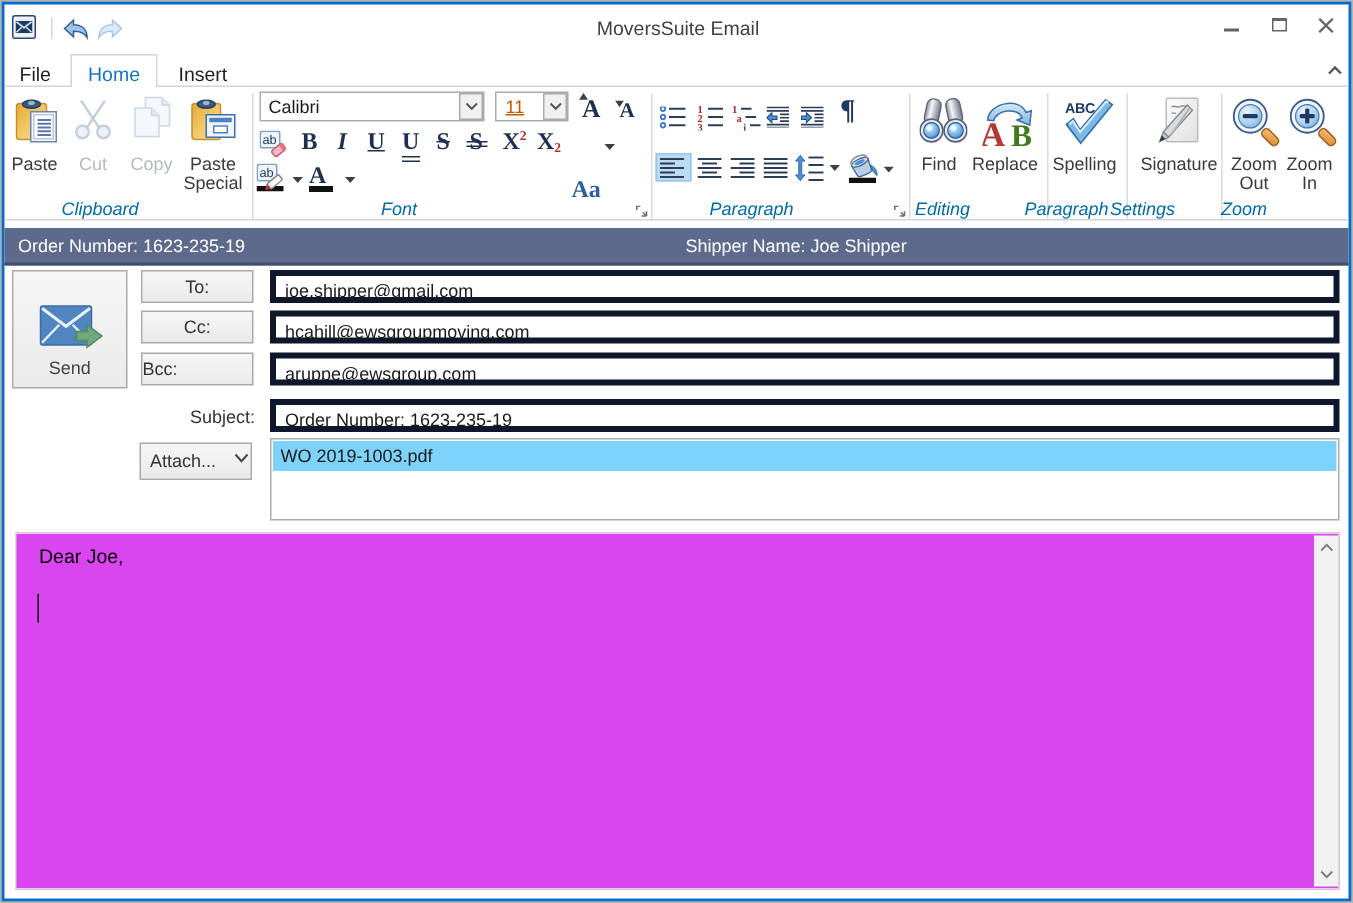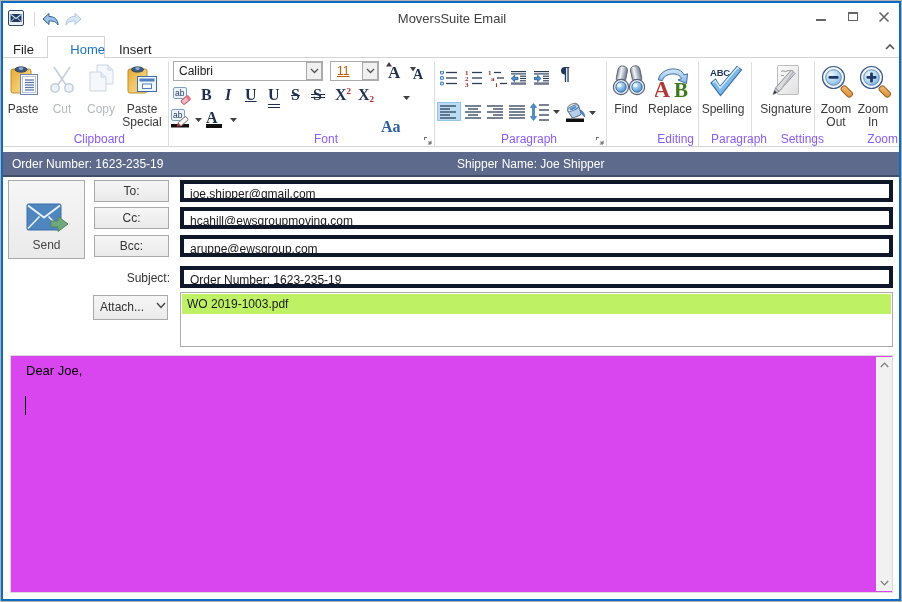--- a/index.html
+++ b/index.html
@@ -1,21 +1,21 @@
 <!DOCTYPE html>
 <html><head>
 <meta charset="utf-8">
 <style>
 * { margin:0; padding:0; box-sizing:border-box; }
 html,body { width:902px; height:602px; overflow:hidden; }
 body { font-family:"Liberation Sans", sans-serif; background:#b8b1a7; }
 .abs { position:absolute; }
 #win { position:absolute; left:1px; top:1px; width:900px; height:600px; border:2px solid #0a6cc6; background:#fff; }
 .lbl { font-size:12px; color:#3a3a3a; text-align:center; line-height:12.5px; }
-.glbl { font-size:12px; color:#8b5cf6; text-align:right; }
+.glbl { font-size:12px; color:#0369a1; text-align:left;font-style:italic; }
 .sep { position:absolute; width:1px; background:#dcdcdc; top:59px; height:84px; }
 .btnface { background:linear-gradient(#f6f6f6,#eaeaea); border:1px solid #a9a9a9; }
 .field { position:absolute; background:#fff; border:4px solid #0f172a; font-size:12px; color:#1a1a1a; line-height:20px; padding-left:6px; }
 .serifg { font-family:"Liberation Serif", serif; font-weight:bold; font-size:16px; color:#1e2f50; line-height:16px; }
 </style>
 </head>
 <body>
 <div id="win">
 
 <div class="abs" style="left:5px;top:7px;width:16px;height:16px;border:1px solid #29486d;background:#edf1f6;border-radius:2px;">
@@ -38,21 +38,21 @@
 
 <div class="abs" style="left:813px;top:16px;width:10px;height:2px;background:#656565;"></div>
 <div class="abs" style="left:845px;top:9px;width:10px;height:9px;border:1px solid #656565;border-top:2px solid #656565;"></div>
 <svg class="abs" style="left:875px;top:8px;" width="12" height="12" viewBox="0 0 12 12">
   <path d="M1.5 1.5 L10.5 10.5 M10.5 1.5 L1.5 10.5" stroke="#656565" stroke-width="1.6"></path>
 </svg>
 
 <div class="abs" style="left:0;top:54px;width:896px;height:1px;background:#d4d4d4;"></div>
 <div class="abs" style="left:10px;top:39px;font-size:13px;color:#1e1e1e;">File</div>
 <div class="abs" style="left:44px;top:33px;width:58px;height:22px;background:#fff;border:1px solid #d4d4d4;border-bottom:none;"></div>
-<div class="abs" style="left:44px;top:39px;width:58px;text-align:right;font-size:13px;color:#1873c5;">Home</div>
+<div class="abs" style="left:44px;top:39px;width:58px;text-align:center;font-size:13px;color:#1873c5;">Home</div>
 <div class="abs" style="left:116px;top:39px;font-size:13px;color:#1e1e1e;">Insert</div>
 <svg class="abs" style="left:882px;top:40px;" width="10" height="8" viewBox="0 0 10 8">
   <path d="M1 6 L5 2 L9 6" fill="none" stroke="#555" stroke-width="1.6"></path>
 </svg>
 
 <div class="abs" style="left:0;top:143px;width:896px;height:1px;background:#d4d4d4;"></div>
 <div class="sep" style="left:165px;"></div>
 <div class="sep" style="left:431px;"></div>
 <div class="sep" style="left:603px;"></div>
 <div class="sep" style="left:695px;"></div>
@@ -416,35 +416,35 @@
 <svg class="abs" style="left:21px;top:198px;" width="48" height="42" viewBox="0 0 48 42">
   <rect x="3" y="3" width="34" height="26" rx="1.5" fill="#4f86c0" stroke="#3a6ea5"></rect>
   <path d="M4 4.5 L20 16.5 L36 4.5" fill="none" stroke="#e8f0f8" stroke-width="2"></path>
   <path d="M4 27.5 L15.5 15.5 M36 27.5 L24.5 15.5" fill="none" stroke="#e8f0f8" stroke-width="1.6"></path>
   <path d="M27 20 L34 20 L34 15.5 L44 23 L34 30.5 L34 26 L27 26 Z" fill="#6fa87c" stroke="#54875f" stroke-width="1"></path>
 </svg>
 <div class="abs" style="left:5px;top:235px;width:77px;text-align:center;font-size:12px;color:#444;">Send</div>
 
 <div class="btnface abs" style="left:91px;top:177px;width:75px;height:22px;font-size:12px;color:#333;text-align:center;line-height:21px;">To:</div>
 <div class="btnface abs" style="left:91px;top:204px;width:75px;height:22px;font-size:12px;color:#333;text-align:center;line-height:21px;">Cc:</div>
-<div class="btnface abs" style="left:91px;top:232px;width:75px;height:22px;font-size:12px;color:#333;text-align:center;line-height:21px;">Bcc:</div>
+<div class="btnface abs" style="left:91px;top:232px;width:75px;height:22px;font-size:12px;color:#333;line-height:21px;">Bcc:</div>
 
 <div class="field" style="left:177px;top:177px;width:713px;height:22px;">joe.shipper@gmail.com</div>
 <div class="field" style="left:177px;top:204px;width:713px;height:22px;">hcahill@ewsgroupmoving.com</div>
 <div class="field" style="left:177px;top:232px;width:713px;height:22px;">aruppe@ewsgroup.com</div>
 
 <div class="abs" style="left:60px;top:268px;width:107px;text-align:right;font-size:12px;color:#333;">Subject:</div>
 <div class="field" style="left:177px;top:263px;width:713px;height:22px;">Order Number: 1623-235-19</div>
 
 <div class="btnface abs" style="left:90px;top:292px;width:75px;height:25px;font-size:12px;color:#333;line-height:23px;padding-left:6px;">Attach...</div>
 <svg class="abs" style="left:153px;top:299px;" width="10" height="7" viewBox="0 0 10 7">
       <path d="M1 1 L5 5.5 L9 1" fill="none" stroke="#444" stroke-width="1.3"></path>
     </svg>
 <div class="abs" style="left:177px;top:289px;width:713px;height:55px;background:#fff;border:1px solid #ababab;">
-  <div style="position:absolute;left:1px;top:1px;right:1px;height:20px;background:#bef264;font-size:12px;color:#1a1a1a;line-height:20px;padding-left:5px;">WO 2019-1003.pdf</div>
+  <div style="position:absolute;left:1px;top:1px;right:1px;height:20px;background:#7dd3fc;font-size:12px;color:#1a1a1a;line-height:20px;padding-left:5px;">WO 2019-1003.pdf</div>
 </div>
 
 <div class="abs" style="left:7px;top:352px;width:883px;height:238px;border:1px solid #d9d9d9;background:#d946ef;">
   <div style="position:absolute;left:15px;top:7px;font-size:13px;color:#000;">Dear Joe,</div>
   <div style="position:absolute;left:14px;top:40px;width:1px;height:19px;background:#000;"></div>
   <div style="position:absolute;right:0px;top:1px;bottom:1px;width:16px;background:#f1f1f1;">
     <svg style="position:absolute;left:4px;top:5px;" width="9" height="6" viewBox="0 0 9 6">
           <path d="M0.8 5 L4.5 1.2 L8.2 5" fill="none" stroke="#7a7a7a" stroke-width="1.2"></path>
         </svg>
     <svg style="position:absolute;left:4px;bottom:5px;" width="9" height="6" viewBox="0 0 9 6">

